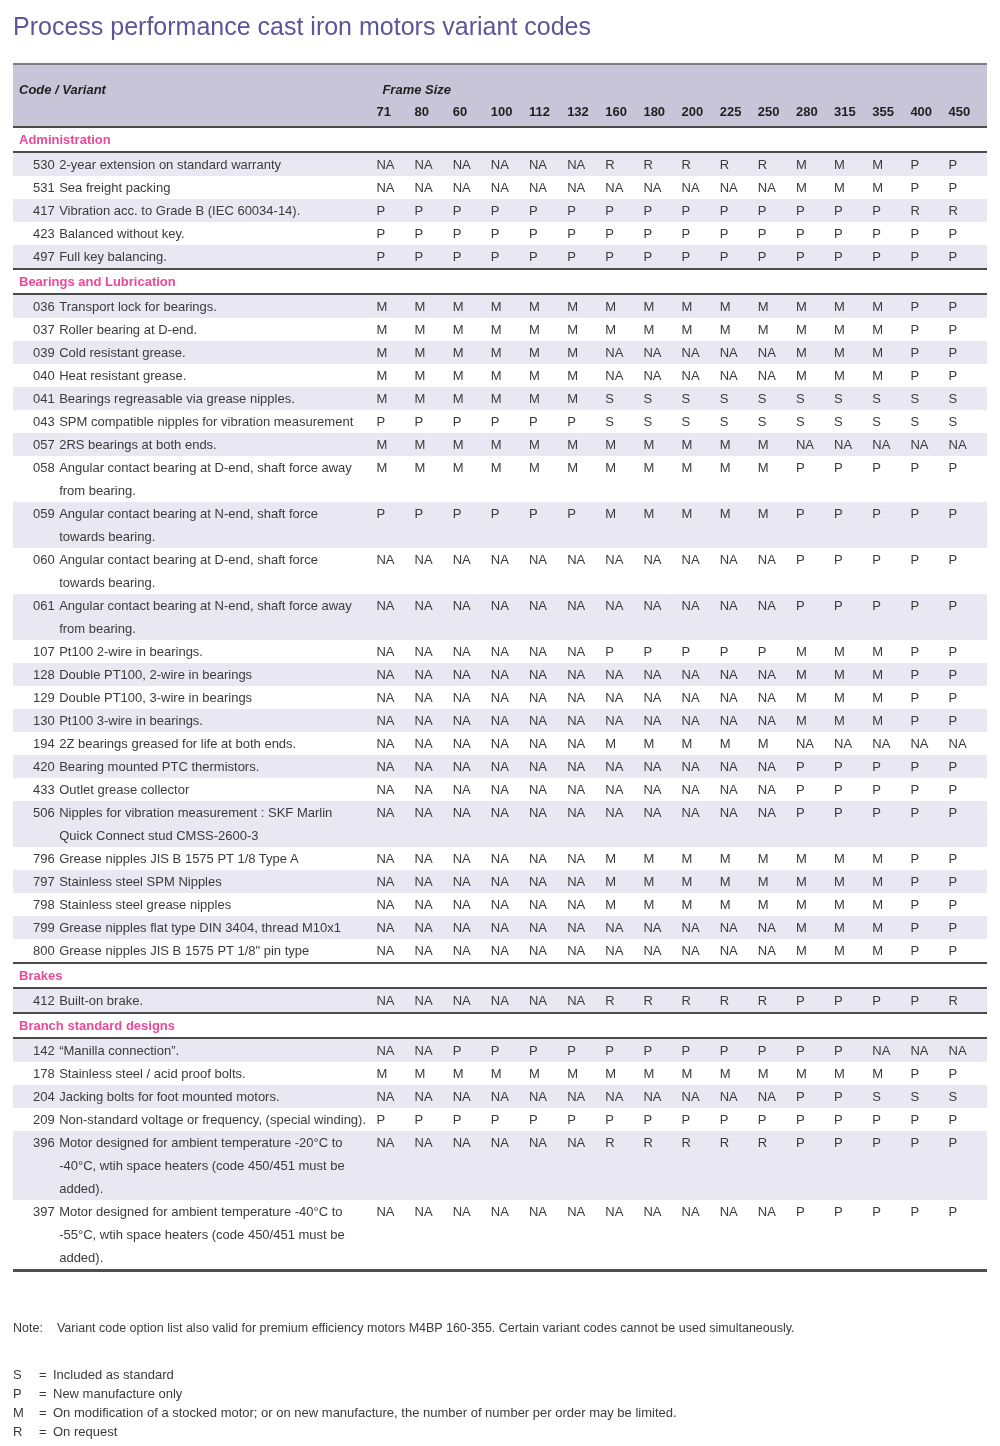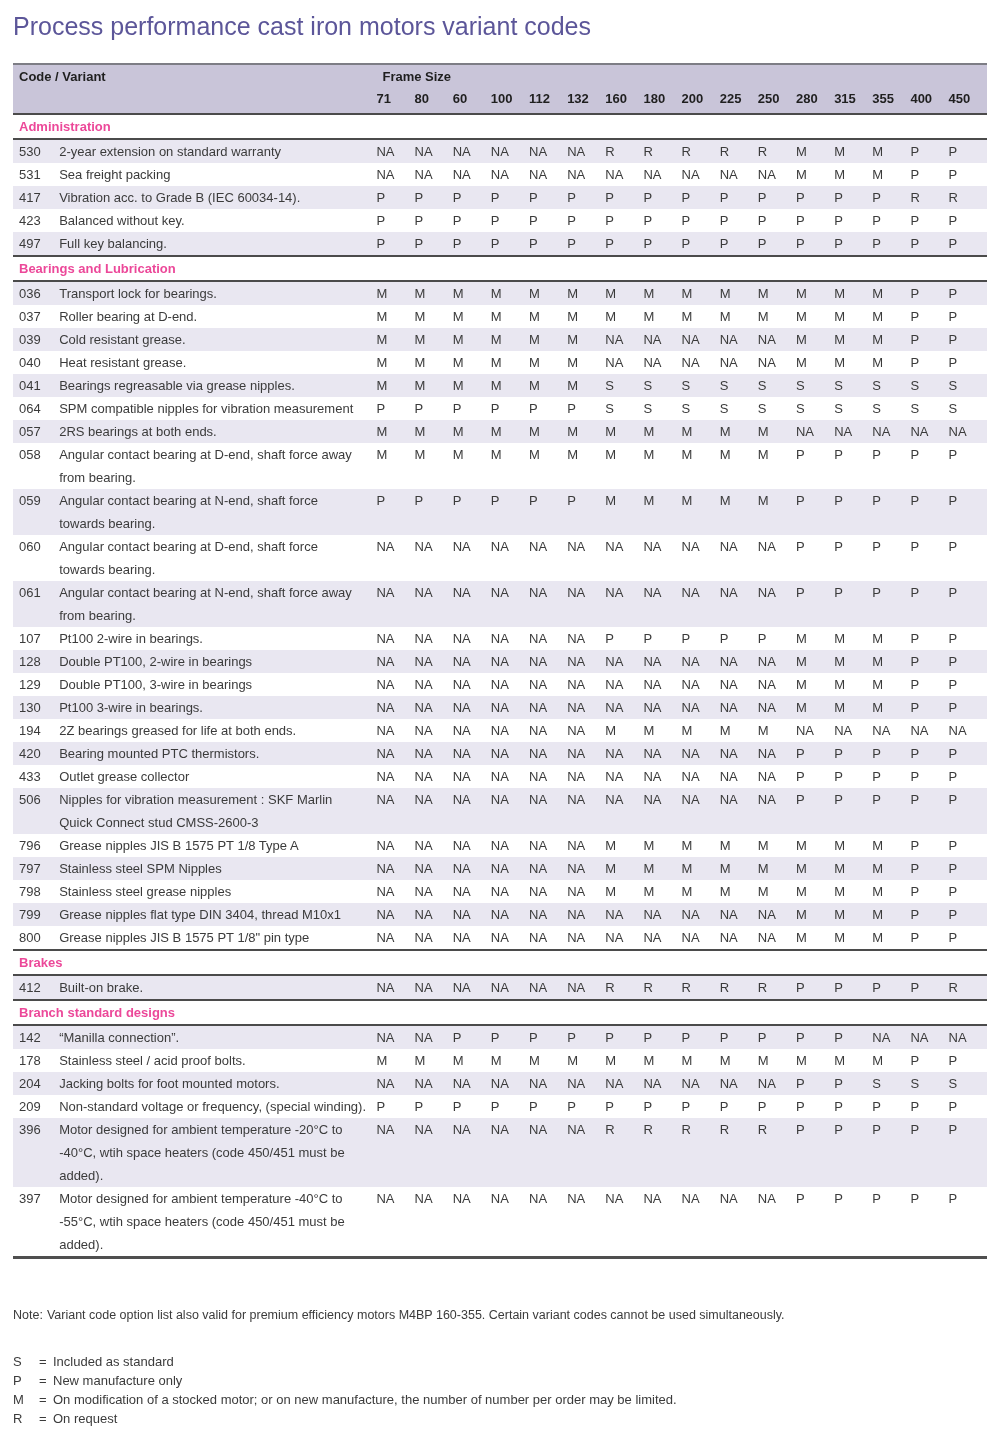--- a/index.html
+++ b/index.html
@@ -34,21 +34,21 @@
   col.c-val  { width: 38px; }
 
   thead th {
     background: #c9c5d9;
     text-align: left;
     font-weight: bold;
     color: #1f1f1f;
     vertical-align: bottom;
     line-height: 22px;
   }
-  thead tr.hr1 th { padding: 1px 6px 0 6px; }
+  thead tr.hr1 th { padding: 14px 6px 0 6px; font-style: italic; }
   thead tr.hr2 th { padding: 0 0 3px 0; border-bottom: 2px solid #4b4b4b; }
   thead tr.hr2 th.spacer { padding: 0 6px 3px 6px; }
 
   tr.section-row td {
     background: #ffffff;
     border-top: 2px solid #4b4b4b;
     border-bottom: 2px solid #4b4b4b;
     color: #ec4899;
     font-weight: bold;
     font-size: 13px;
@@ -57,31 +57,31 @@
   }
 
   tr.data-row td {
     vertical-align: top;
     line-height: 23px;
     font-size: 13px;
     color: #3b3b3b;
   }
   tr.data-row.shaded td { background: #e9e7f1; }
   tr.data-row.plain  td { background: #ffffff; }
-  td.code { padding: 0 0 0 6px; }
+  td.code { padding: 0 0 0 20px; }
   td.desc { padding: 0 4px 0 2px; }
   td.val  { padding: 0; }
 
   .note {
     font-size: 12.5px;
     color: #3b3b3b;
     margin: 48px 0 0 0;
     line-height: 17px;
   }
-  .note .note-label { margin-right: 4px; }
+  .note .note-label { margin-right: 14px; }
 
   .legend { margin-top: 28px; }
   .legend-item {
     display: flex;
     font-size: 13px;
     color: #3b3b3b;
     line-height: 19px;
   }
   .legend-item .k  { width: 26px; flex: 0 0 26px; }
   .legend-item .eq { width: 14px; flex: 0 0 14px; }
@@ -341,21 +341,21 @@
           <td class="val">S</td>
           <td class="val">S</td>
           <td class="val">S</td>
           <td class="val">S</td>
           <td class="val">S</td>
           <td class="val">S</td>
           <td class="val">S</td>
           <td class="val">S</td>
         </tr>
         <tr class="data-row plain">
-          <td class="code">064</td>
+          <td class="code">043</td>
           <td class="desc">SPM compatible nipples for vibration measurement</td>
           <td class="val">P</td>
           <td class="val">P</td>
           <td class="val">P</td>
           <td class="val">P</td>
           <td class="val">P</td>
           <td class="val">P</td>
           <td class="val">S</td>
           <td class="val">S</td>
           <td class="val">S</td>

